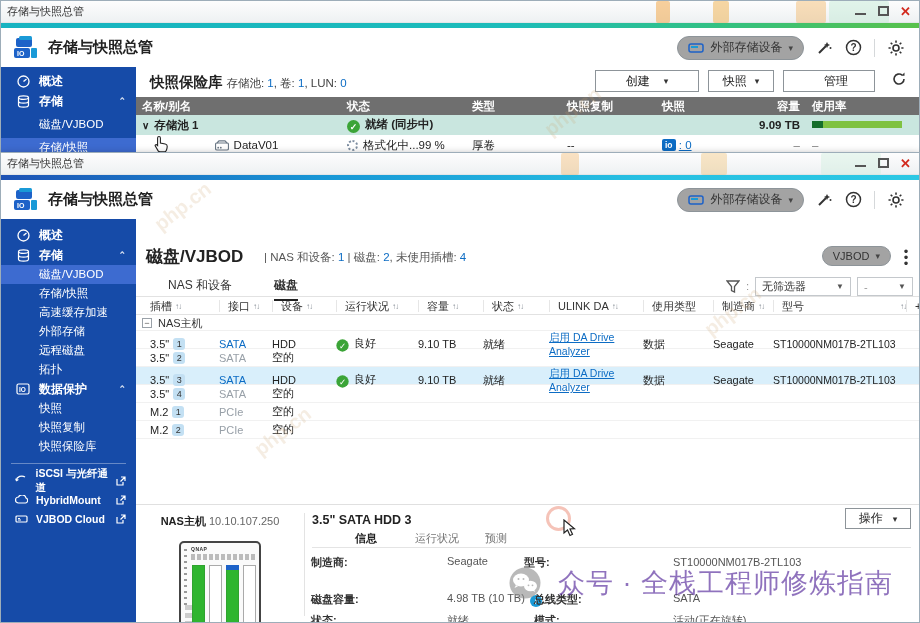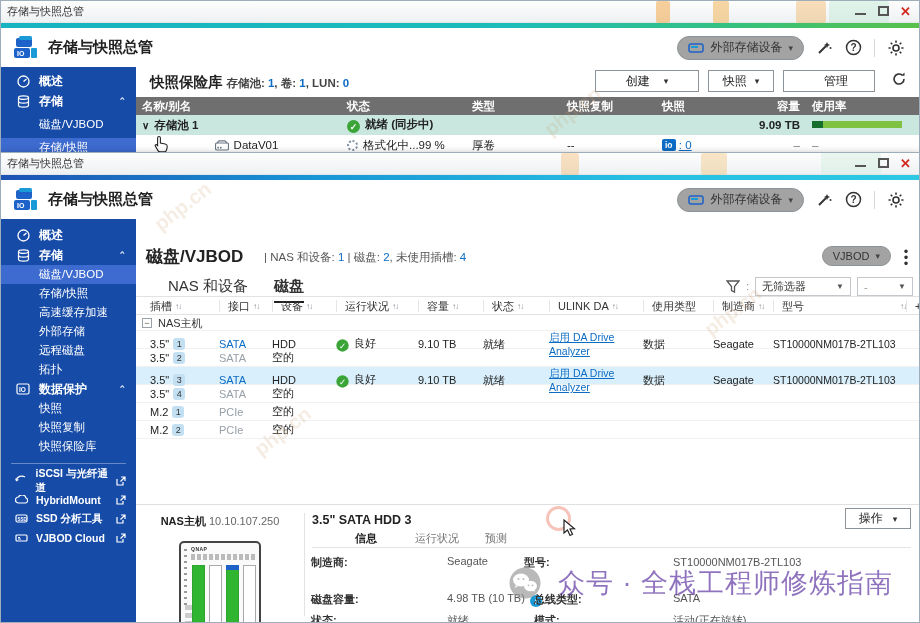--- a/index.html
+++ b/index.html
@@ -38,21 +38,21 @@
   .sb-sub { display:flex; align-items:center; height:19px; padding-left:38px; font-size:11.5px; cursor:pointer; }
   .sb-sub.sel, .sb-item.sel { background:#3d6bd0; }
   .sb-divider { height:1px; background:rgba(255,255,255,.35); margin:7px 10px; }
   .sb-link { display:flex; align-items:center; height:19px; padding:0 10px 0 12px; font-size:11.5px; font-weight:bold; cursor:pointer; }
   .sb-link .sbicon { width:16px; margin-right:7px; display:flex; justify-content:center; }
   .sb-link .ext { margin-left:auto; }
 
   .main1 { position:absolute; left:135px; right:0; top:0; bottom:0; background:#fff; }
   .h1row { position:absolute; left:14px; top:6px; font-size:14px; color:#222; }
   .h1row b { font-size:14.5px; }
-  .meta { font-size:11.5px; color:#444; font-weight:bold; }
+  .meta { font-size:11.5px; color:#444; font-weight:normal; }
   .num { color:#0c6cc4; }
   .btnrow { position:absolute; right:44px; top:3px; display:flex; gap:9px; }
   .qbtn { display:flex; align-items:center; justify-content:center; gap:14px; height:22px;
     border:1px solid #8d9499; background:#fff; font-size:12px; color:#222; padding:0 10px; cursor:pointer; }
   .qbtn .caret { font-size:9px; color:#333; }
   .refresh { position:absolute; right:12px; top:4px; cursor:pointer; }
 
   table.t1 { position:absolute; left:0; right:0; top:30px; border-collapse:collapse; width:785px; table-layout:fixed; font-size:11.5px; }
   table.t1 th { background:#6f6f6f; color:#fff; font-weight:bold; text-align:left; height:18px; padding:0 6px; }
   table.t1 td { height:20px; padding:0 6px; color:#222; }
@@ -66,21 +66,21 @@
   .bar i { position:absolute; left:0; top:0; bottom:0; width:11px; background:#156e2c; }
   .spin { display:inline-block; width:11px; height:11px; border:2px dotted #7d8da0; border-radius:50%; vertical-align:-2px; margin-right:5px; }
 
   
   .main2 { position:absolute; left:135px; right:0; top:0; bottom:0; background:#fff; }
   .pgtitle { position:absolute; left:10px; top:26px; font-size:17px; font-weight:bold; color:#222; }
   .pgmeta { position:absolute; left:128px; top:31px; font-size:11.5px; color:#555; }
   .vjbtn { position:absolute; right:28px; top:27px; }
   .kebab { position:absolute; right:8px; top:30px; color:#333; font-size:13px; letter-spacing:0; line-height:6px; text-align:center; width:10px; cursor:pointer;}
   .tabs2 { position:absolute; left:0; right:0; top:56px; height:22px; border-bottom:1px solid #e2e2e2; }
-  .tab { position:absolute; top:2px; font-size:15px; color:#333; cursor:pointer; padding-bottom:5px; }
+  .tab { position:absolute; top:2px; font-size:12px; color:#333; cursor:pointer; padding-bottom:5px; }
   .tab.active { font-weight:bold; border-bottom:2px solid #222; }
   .filterzone { position:absolute; right:6px; top:2px; display:flex; align-items:center; gap:6px; }
   .select { display:flex; align-items:center; justify-content:space-between; border:1px solid #c4c8cc;
     height:19px; font-size:11px; color:#333; padding:0 6px; background:#fff; cursor:pointer; }
   .select .caret { font-size:8px; color:#555; margin-left:8px; }
 
   .g-head, .g-row { display:grid; grid-template-columns:83px 53px 64px 82px 65px 66px 94px 70px 60px 133px 15px;
     align-items:center; font-size:11px; }
   .g-head { position:absolute; left:0; right:0; top:79px; height:17px; color:#333; border-bottom:1px solid #e2e2e2; }
   .g-head .hc { display:flex; align-items:center; gap:3px; padding-left:8px; border-left:1px solid #e6e6e6; height:12px; }
@@ -439,35 +439,20 @@
           <span style="font-size:10.5px;">HybridMount</span>
           <span class="ext">
               <svg width="10" height="10" viewBox="0 0 10 10">
                 <path d="M1 3v6h6V6" fill="none" stroke="#fff" stroke-width="1.2"></path>
                 <path d="M5 1h4v4M9 1 4.5 5.5" fill="none" stroke="#fff" stroke-width="1.2"></path>
               </svg>
             </span>
         </div>
         <div class="sb-link">
           <span class="sbicon">
-              <svg width="13" height="9" viewBox="0 0 13 9">
-                <rect x="1" y="1" width="11" height="7" rx="1.5" fill="none" stroke="#fff" stroke-width="1.2"></rect>
-                <text x="2.6" y="6.6" font-size="4.5" fill="#fff">SSD</text>
-              </svg>
-            </span>
-          <span style="font-size:10.5px;">SSD 分析工具</span>
-          <span class="ext">
-              <svg width="10" height="10" viewBox="0 0 10 10">
-                <path d="M1 3v6h6V6" fill="none" stroke="#fff" stroke-width="1.2"></path>
-                <path d="M5 1h4v4M9 1 4.5 5.5" fill="none" stroke="#fff" stroke-width="1.2"></path>
-              </svg>
-            </span>
-        </div>
-        <div class="sb-link">
-          <span class="sbicon">
               <svg width="13" height="10" viewBox="0 0 13 10">
                 <rect x="1" y="2" width="11" height="6" rx="1" fill="none" stroke="#fff" stroke-width="1.2"></rect>
                 <path d="M3 4.5h2M3 6h3" stroke="#fff" stroke-width="1"></path>
               </svg>
             </span>
           <span style="font-size:10.5px;">VJBOD Cloud</span>
           <span class="ext">
               <svg width="10" height="10" viewBox="0 0 10 10">
                 <path d="M1 3v6h6V6" fill="none" stroke="#fff" stroke-width="1.2"></path>
                 <path d="M5 1h4v4M9 1 4.5 5.5" fill="none" stroke="#fff" stroke-width="1.2"></path>

